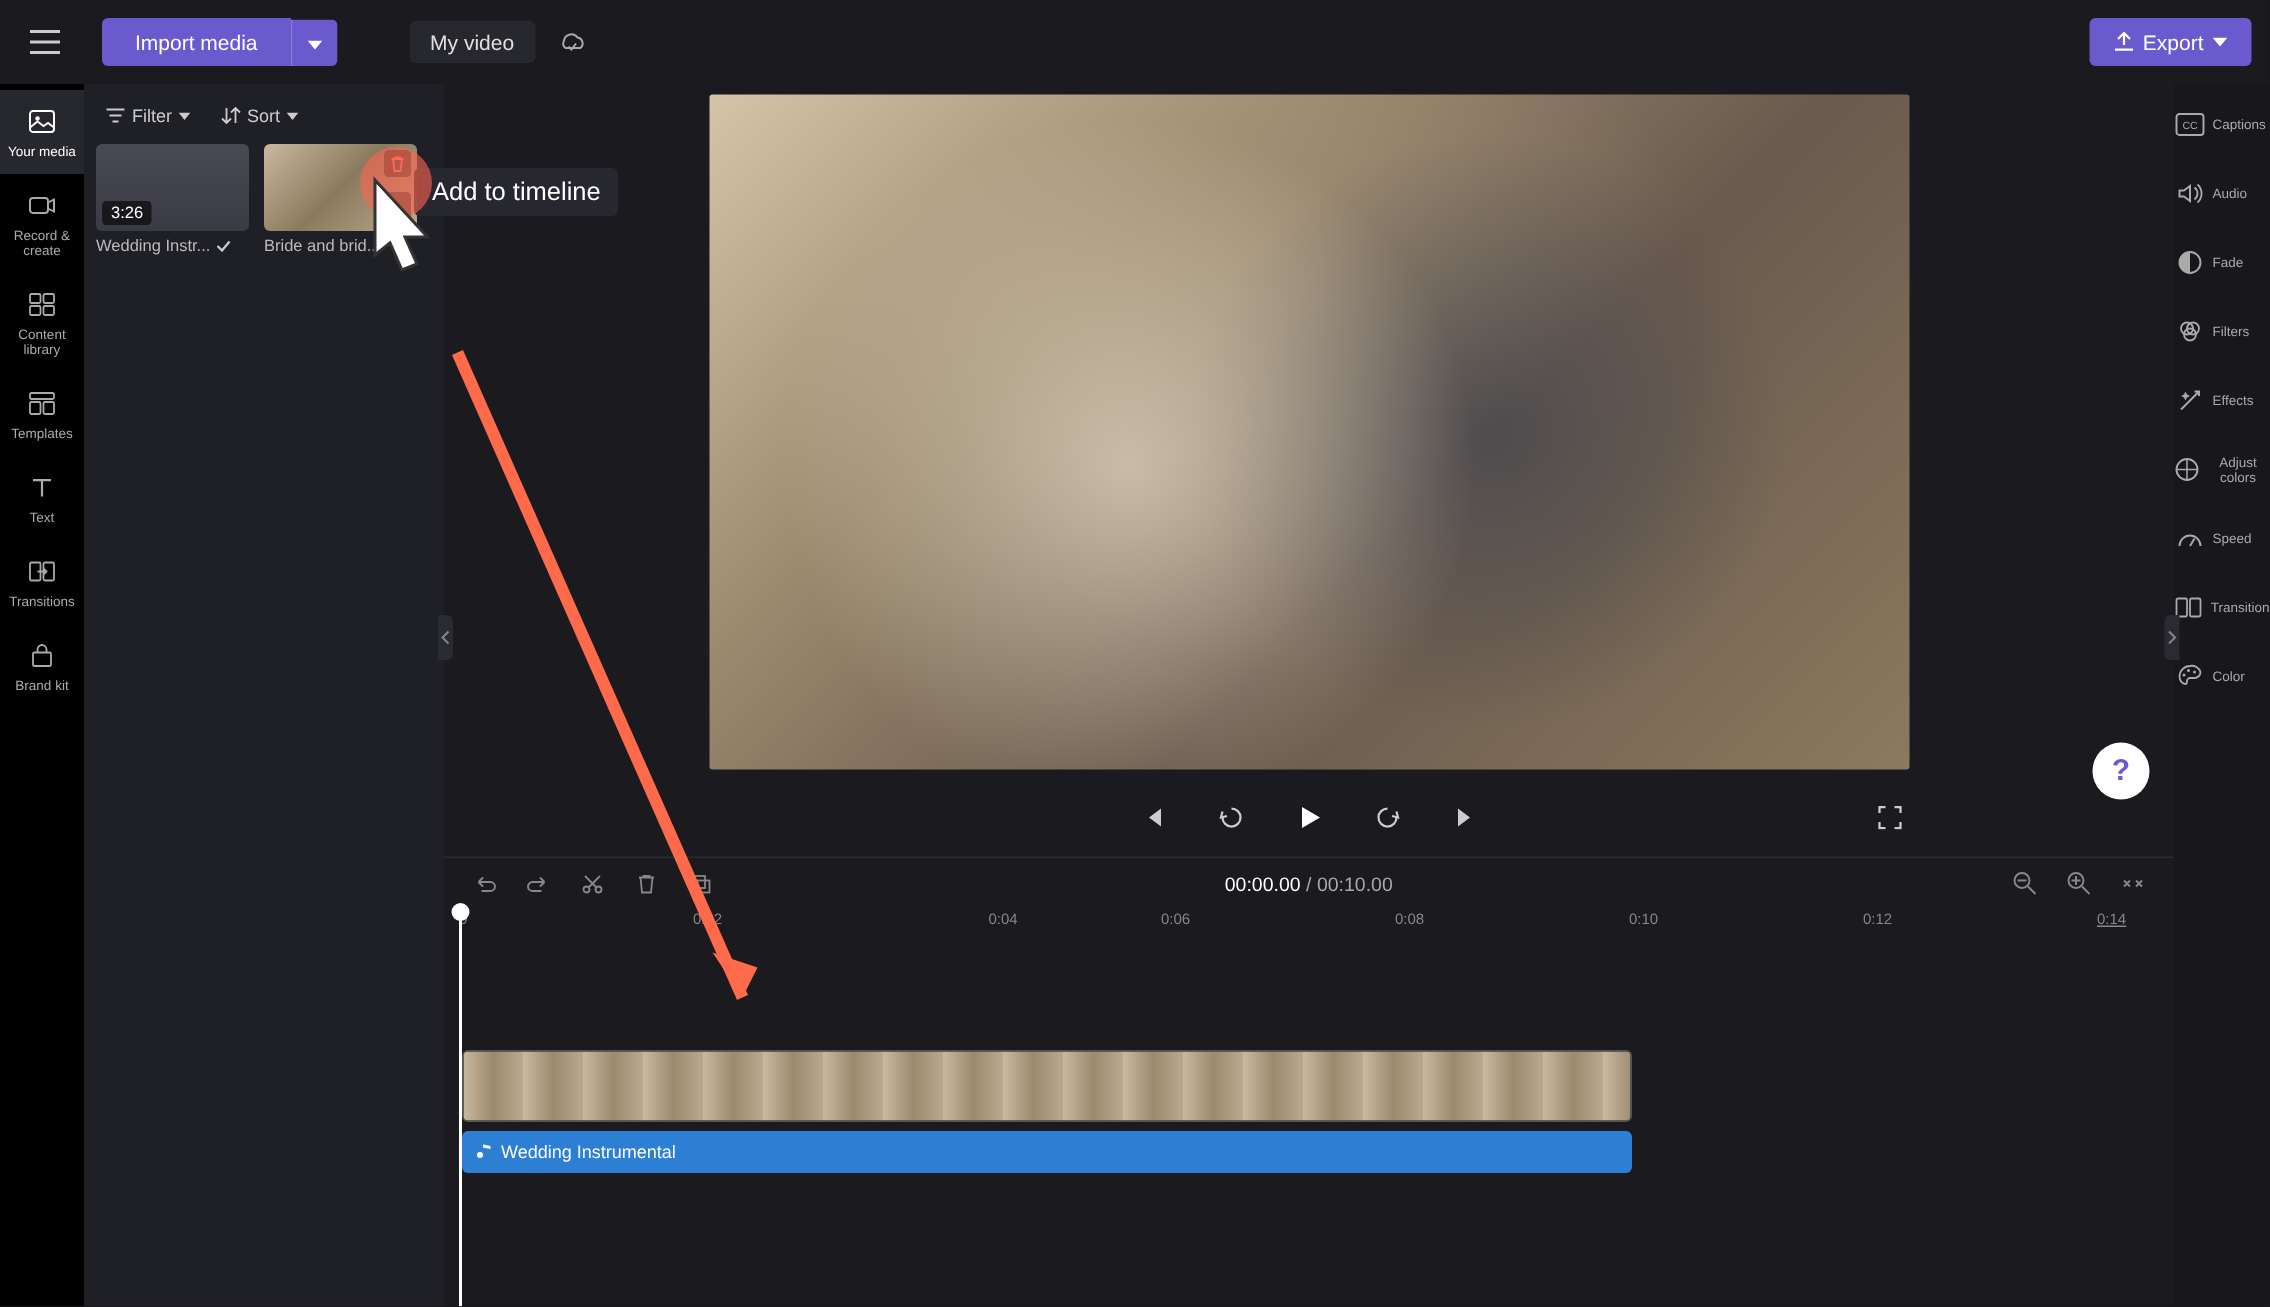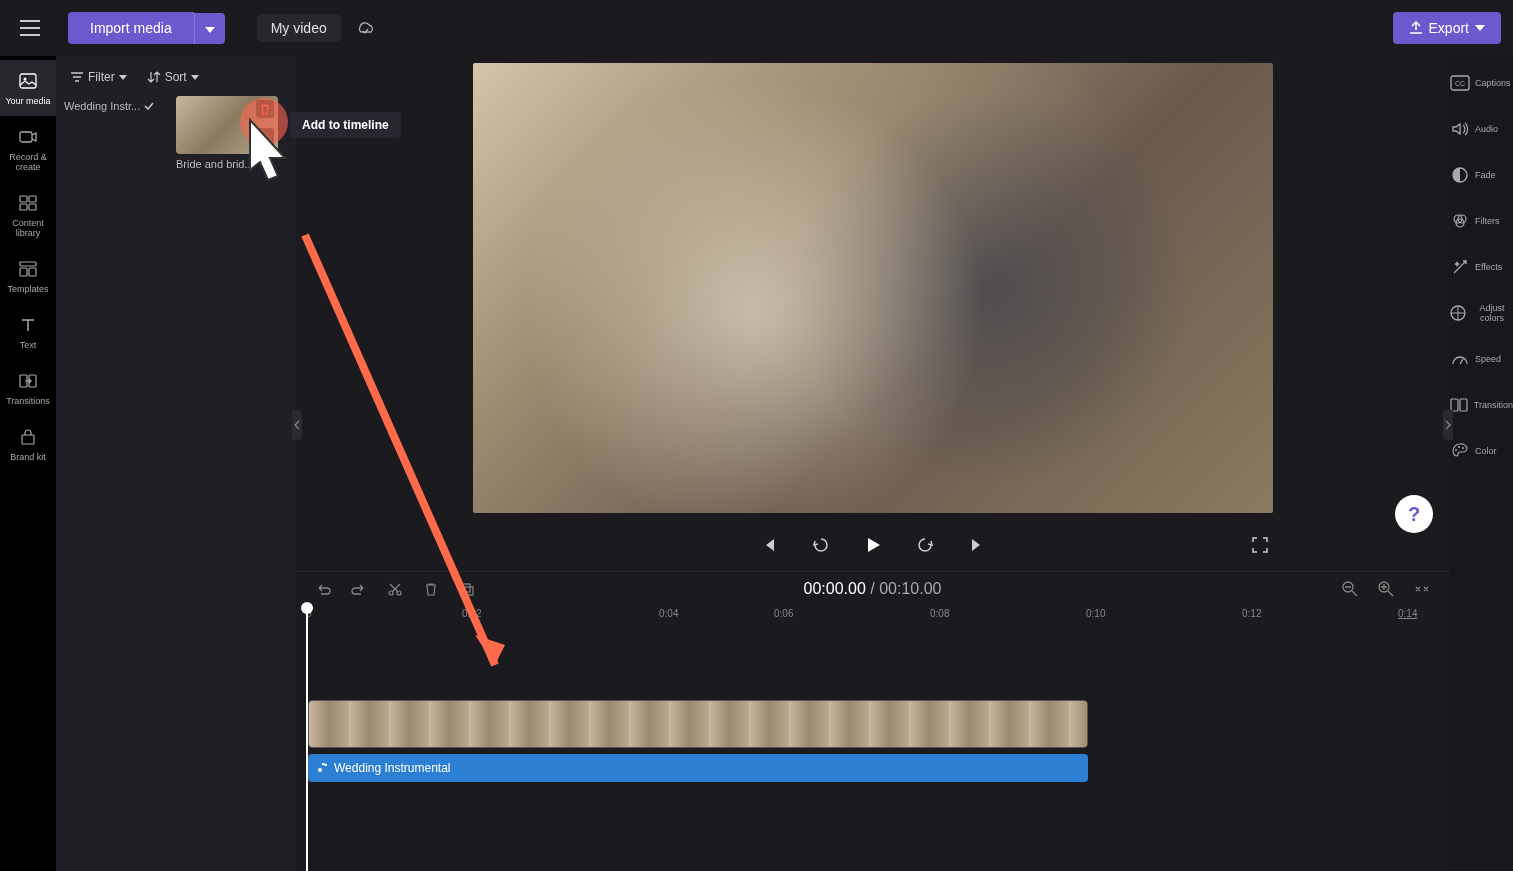--- a/index.html
+++ b/index.html
@@ -48,21 +48,21 @@
 .import-dropdown {
   background: #6a5acd;
   border: none;
   color: #fff;
   padding: 8px 10px;
   border-radius: 0 4px 4px 0;
   border-left: 1px solid rgba(255,255,255,0.2);
   cursor: pointer;
 }
 .project-title {
-  margin-left: 32px;
+  margin-left: 48px;
   padding: 6px 14px;
   background: #27272e;
   border-radius: 4px;
   font-size: 14px;
   cursor: text;
 }
 .save-icon {
   margin-left: 12px;
   width: 24px;
   height: 24px;
@@ -204,29 +204,28 @@
   height: 22px;
   background: rgba(0,0,0,0.5);
   border-radius: 3px;
   display: flex;
   align-items: center;
   justify-content: center;
   color: #fff;
 }
 .tooltip {
   position: absolute;
-  left: 290px;
+  left: 276px;
   top: 112px;
   background: rgba(40,40,48,0.95);
   color: #fff;
   padding: 6px 12px;
   border-radius: 4px;
-  font-size: 12px;
+  font-size: 17px;
   z-index: 10;
-  font-weight: bold;
 }
 
 .preview-area {
   flex: 1;
   display: flex;
   flex-direction: column;
   background: #1a1a1f;
   position: relative;
 }
 .video-preview {
@@ -314,21 +313,21 @@
   display: flex;
   align-items: center;
   justify-content: center;
   cursor: pointer;
   color: #888;
 }
 .timecode {
   position: absolute;
   left: 50%;
   transform: translateX(-50%);
-  font-size: 16px;
+  font-size: 13px;
   color: #aaa;
 }
 .timecode .current { color: #fff; }
 .zoom-controls {
   margin-left: auto;
   display: flex;
   gap: 14px;
 }
 .ruler {
   height: 24px;
@@ -592,20 +591,23 @@
               <path d="M4 1v10M1 8l3 3 3-3M10 11V1M7 4l3-3 3 3" stroke="#ccc" stroke-width="1.2" fill="none"></path>
             </svg>
         <span>Sort</span>
         <svg width="8" height="5" viewBox="0 0 8 5">
               <path d="M0 0l4 5 4-5" fill="#ccc"></path>
             </svg>
       </div>
     </div>
     <div class="media-grid">
       <div class="media-thumb">
+        <div class="thumb-box thumb-audio">
+          <div class="duration-badge">3:26</div>
+        </div>
         <div class="thumb-label">
           <span>Wedding Instr...</span>
           <svg width="10" height="8" viewBox="0 0 10 8">
                 <path d="M1 4l3 3 5-6" stroke="#ccc" stroke-width="1.5" fill="none"></path>
               </svg>
         </div>
       </div>
       <div class="media-thumb">
         <div class="thumb-box thumb-video">
           <div class="delete-icon">

